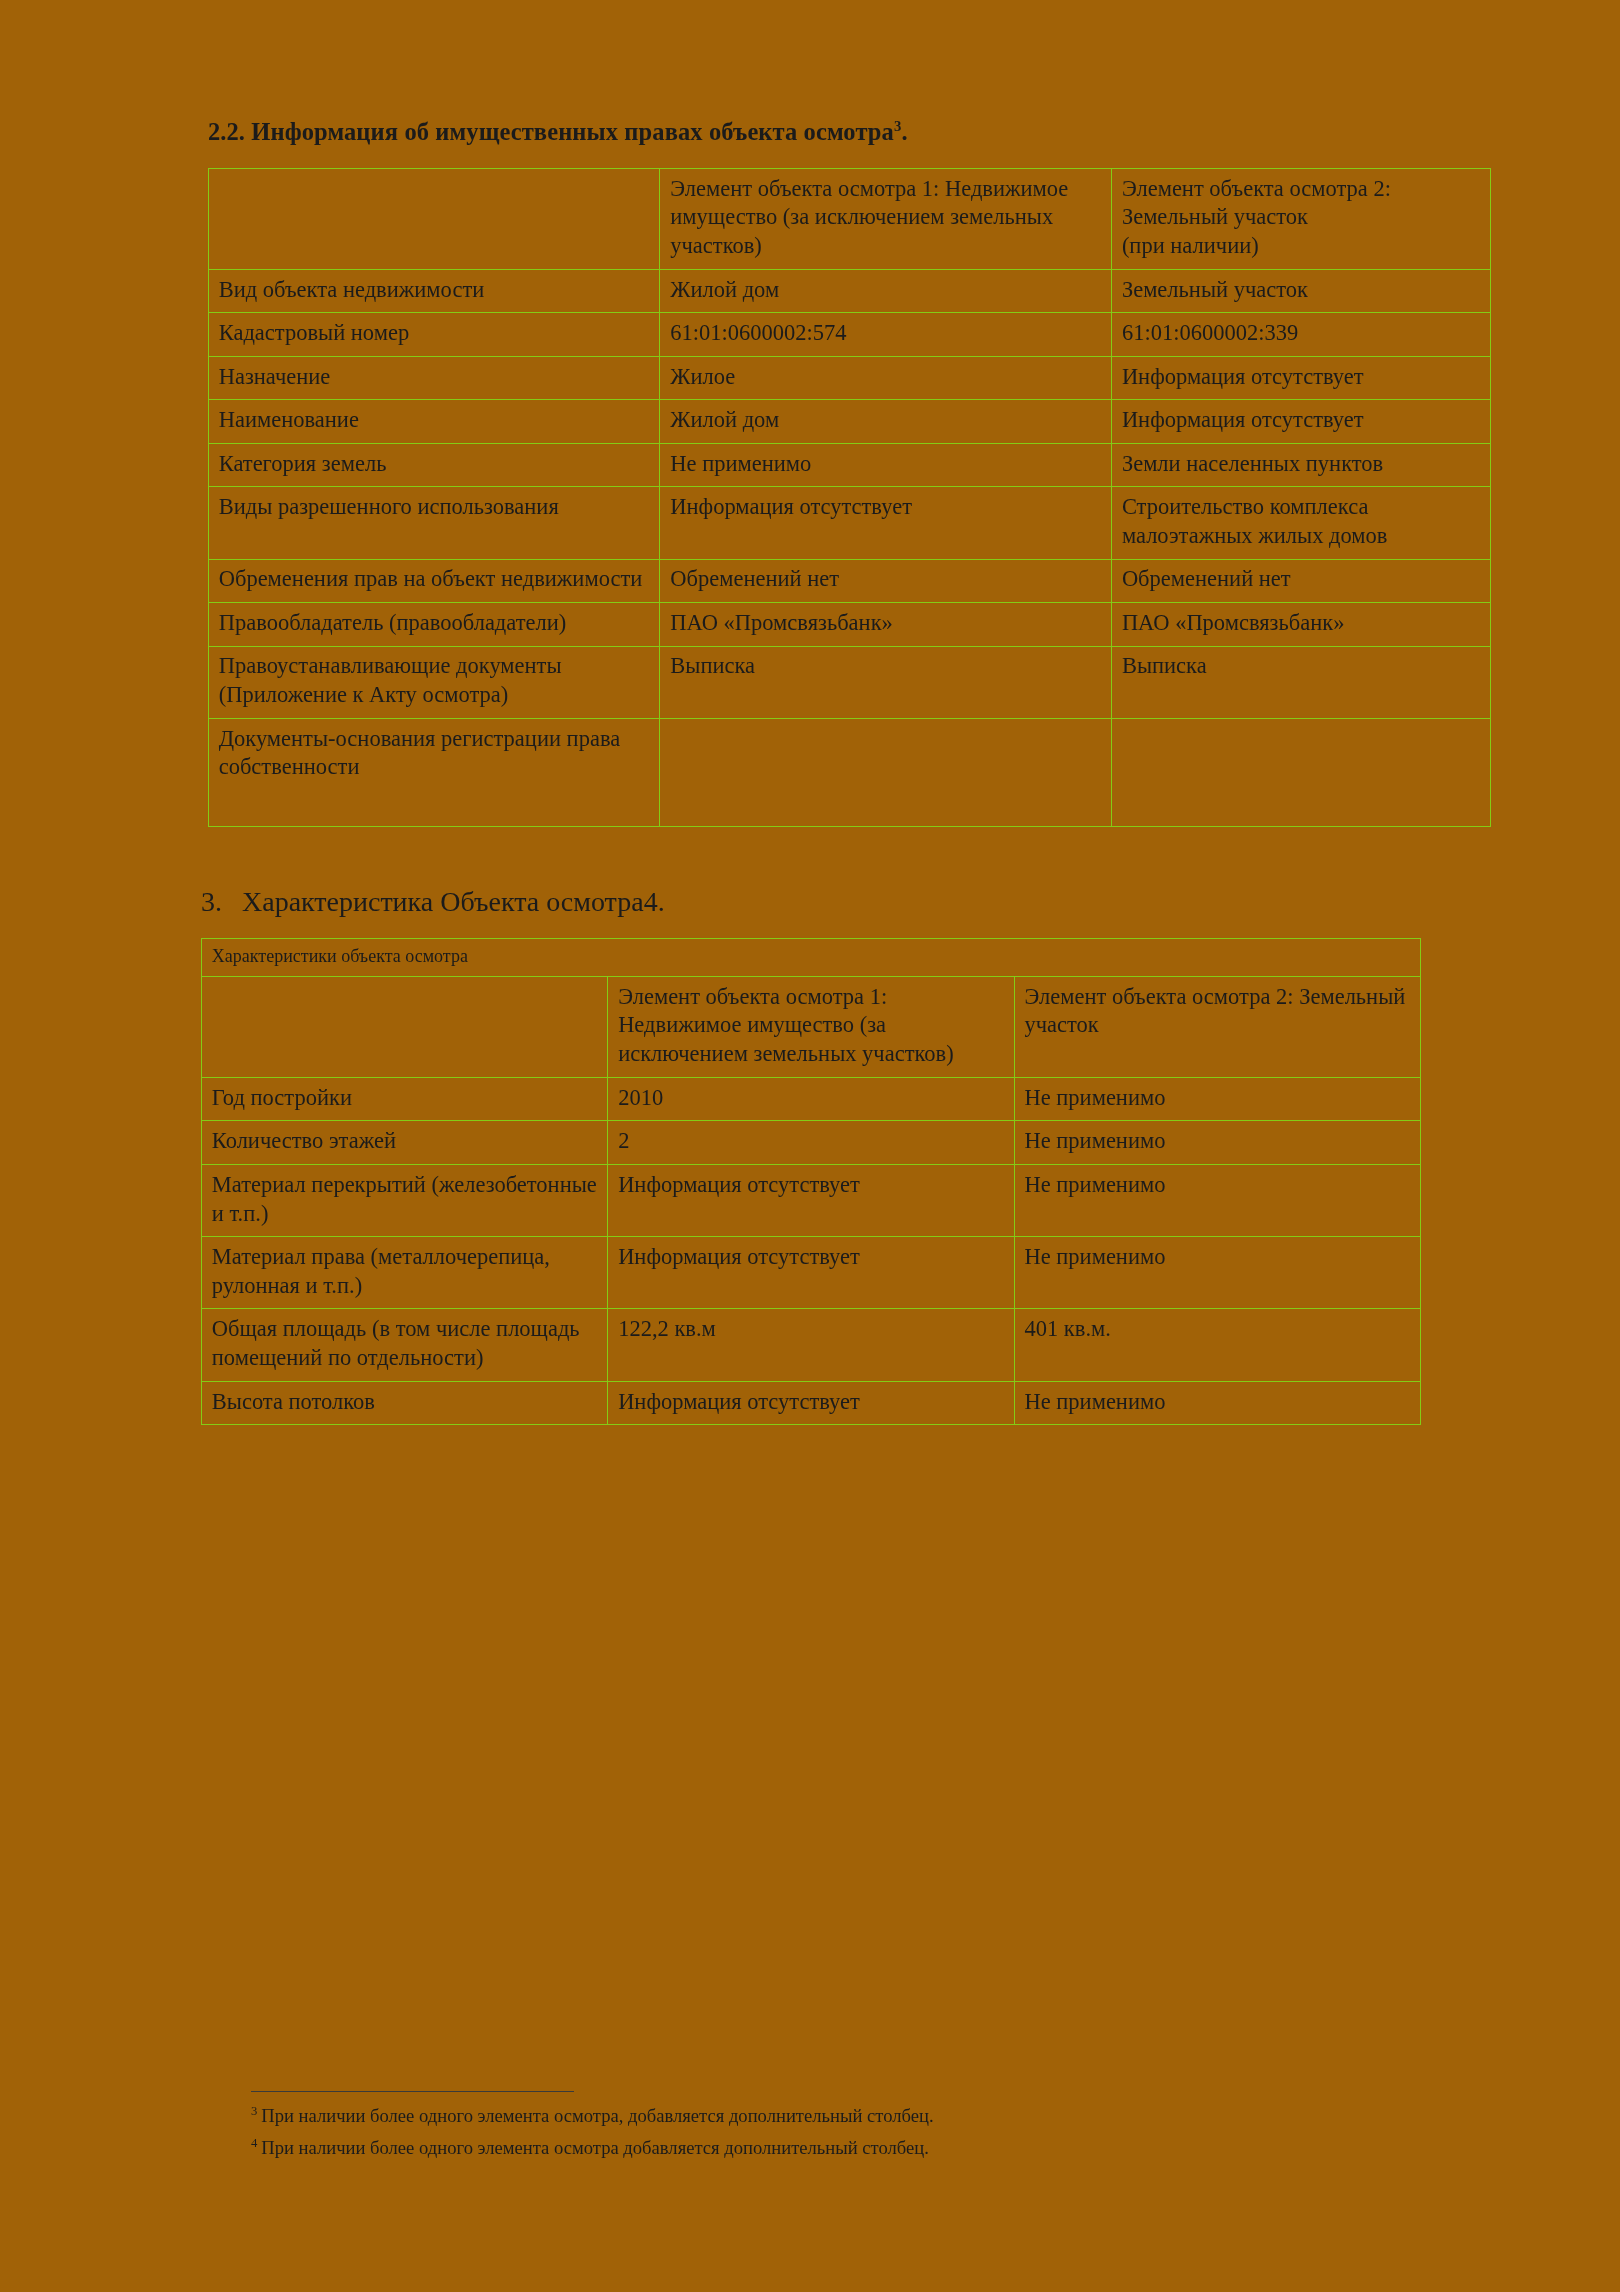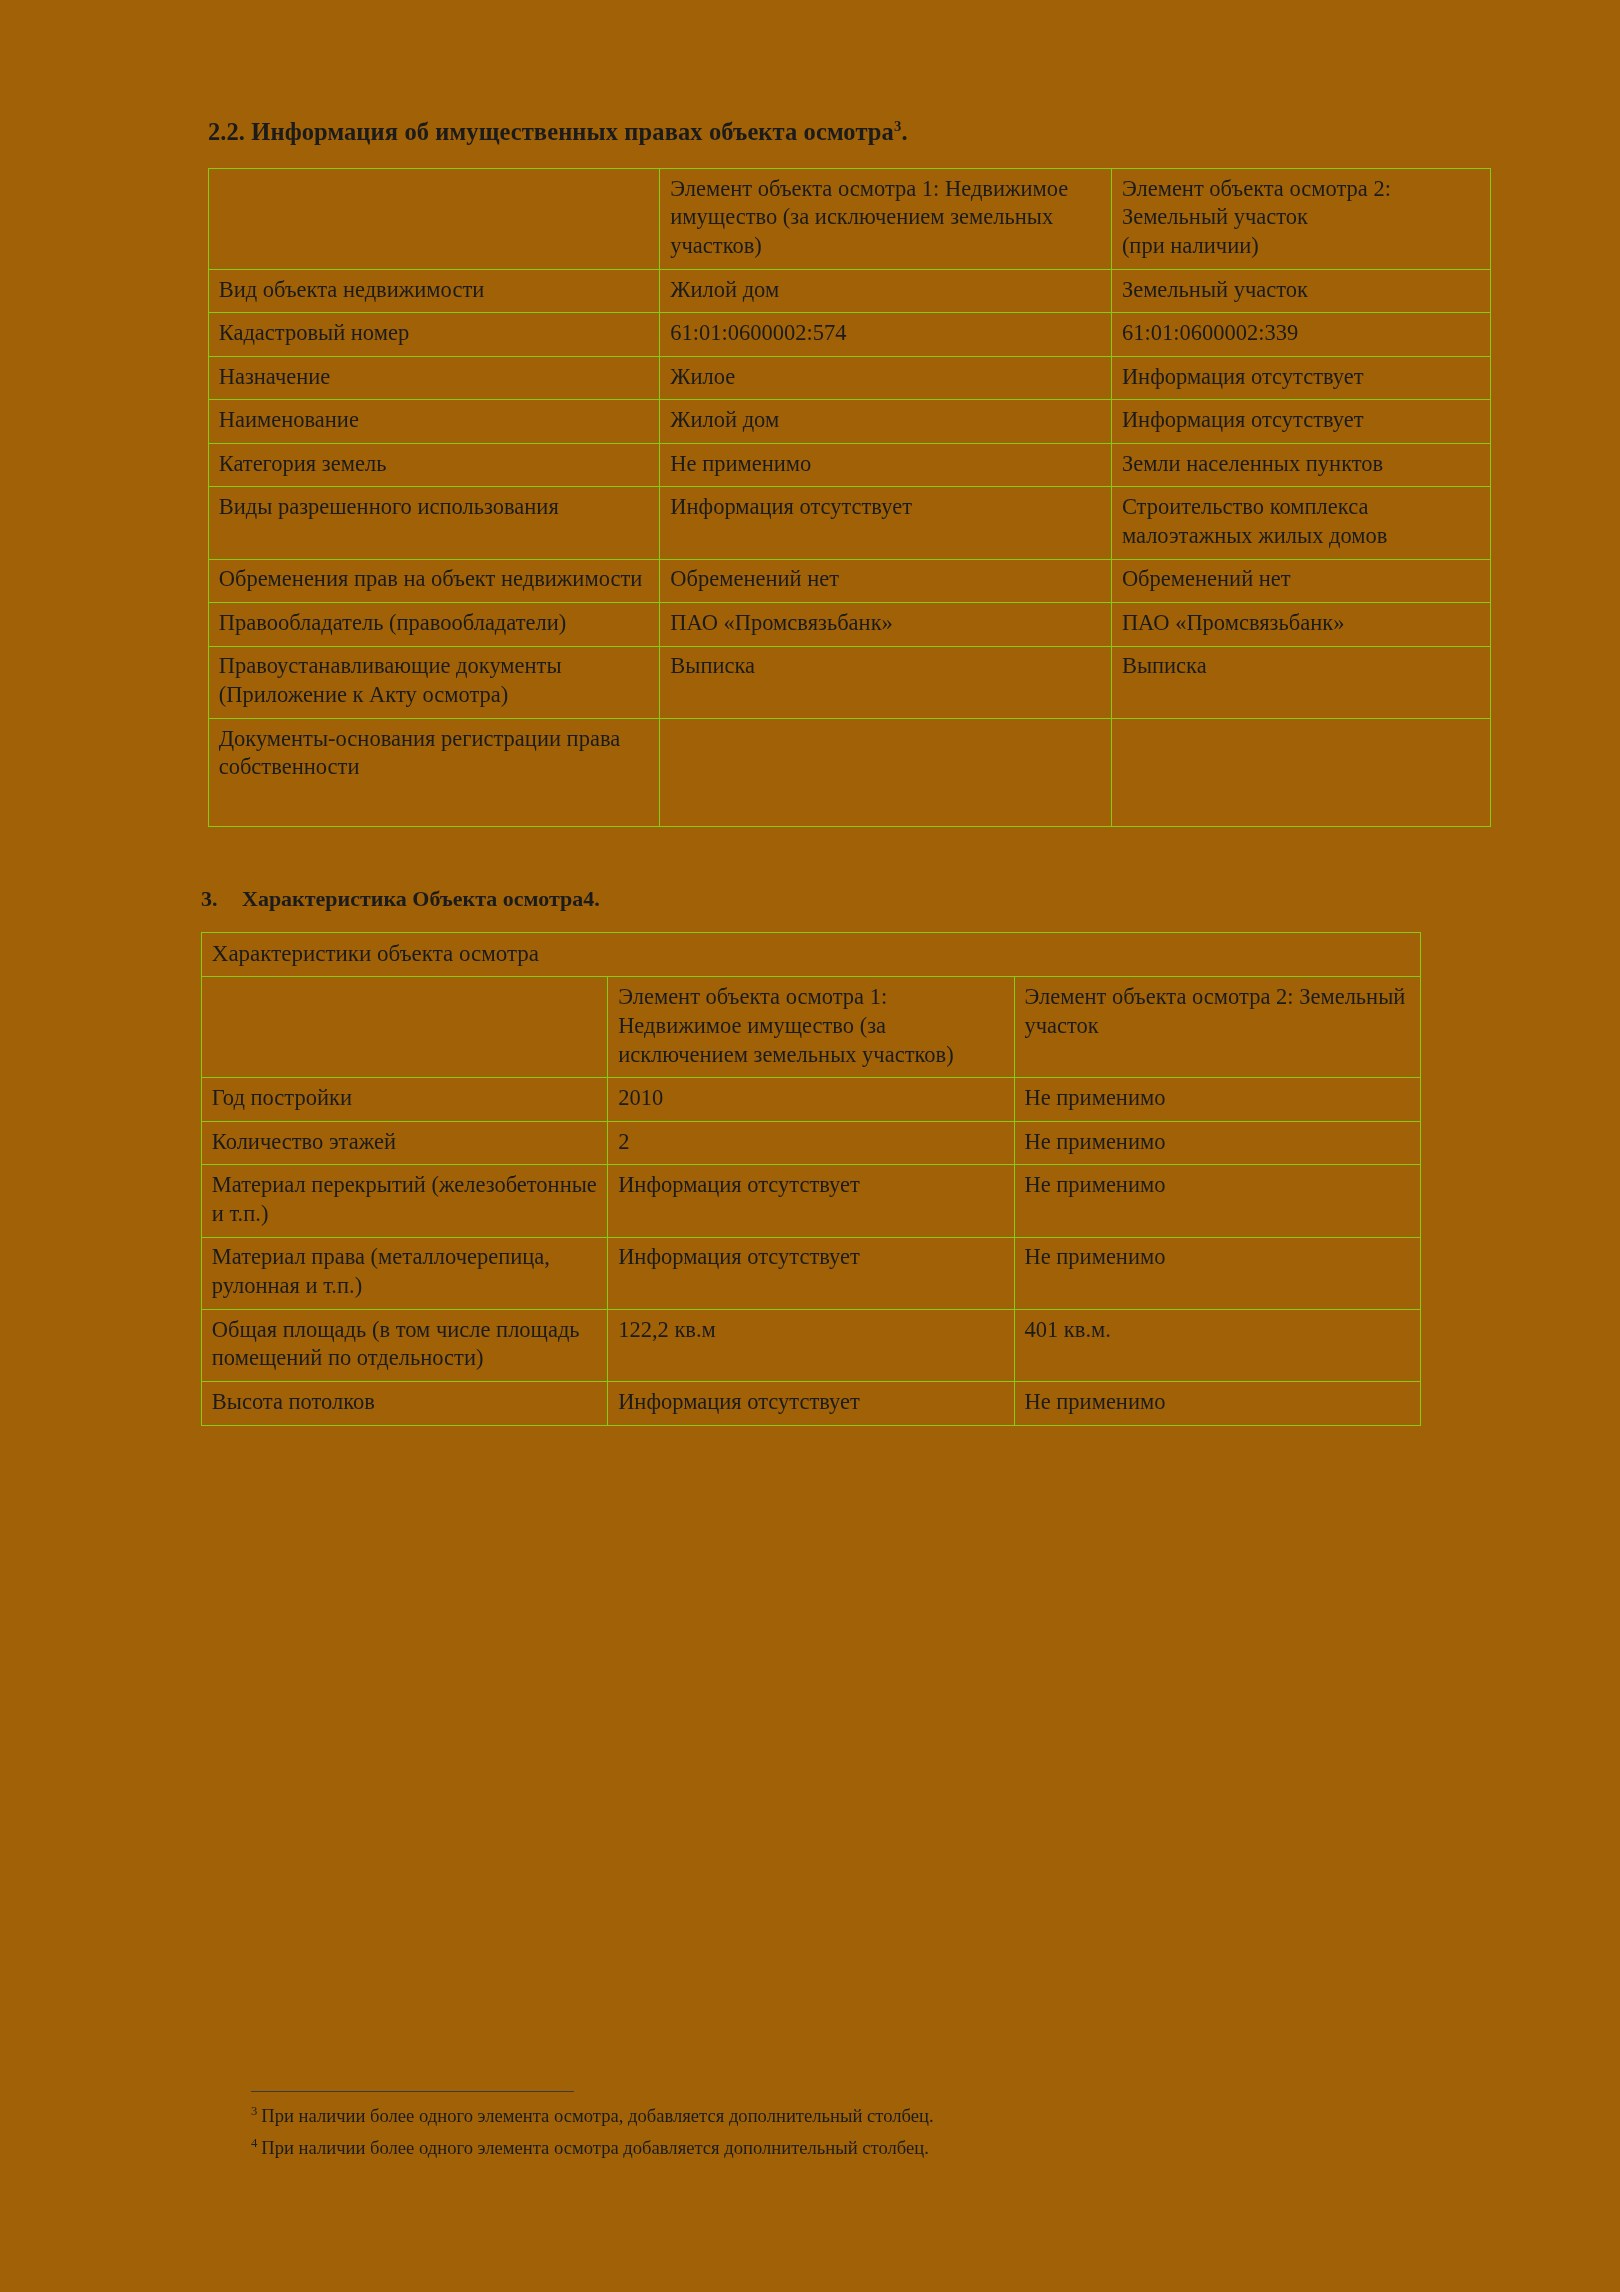--- a/index.html
+++ b/index.html
@@ -33,22 +33,22 @@
     font-size: 14.7px;
     vertical-align: super;
     font-weight: bold;
   }
 
   .heading-2 {
     margin-left: 6.9px;
   }
   .heading-3 {
     margin: 0 0 19.6px 0;
-    font-size: 22px;
-    font-weight: bold;
+    font-size: 28px;
+    font-weight: normal;
   }
   .heading-3 .num {
     display: inline-block;
     width: 41px;
   }
 
   table.doc {
     border-collapse: collapse;
     width: 1220px;
     table-layout: fixed;
@@ -71,21 +71,21 @@
   }
   .hdr .light {
     font-weight: normal;
   }
   .center { text-align: center; }
   .bold { font-weight: bold; }
 
   .table-title {
     font-weight: bold;
     text-align: center;
-    font-size: 23px;
+    font-size: 18px;
     padding-top: 7.8px;
     padding-bottom: 7.8px;
   }
 
   .spacer-1 { height: 59px; }
 
   .footnotes {
     position: absolute;
     left: 213px;
     bottom: 127px;

